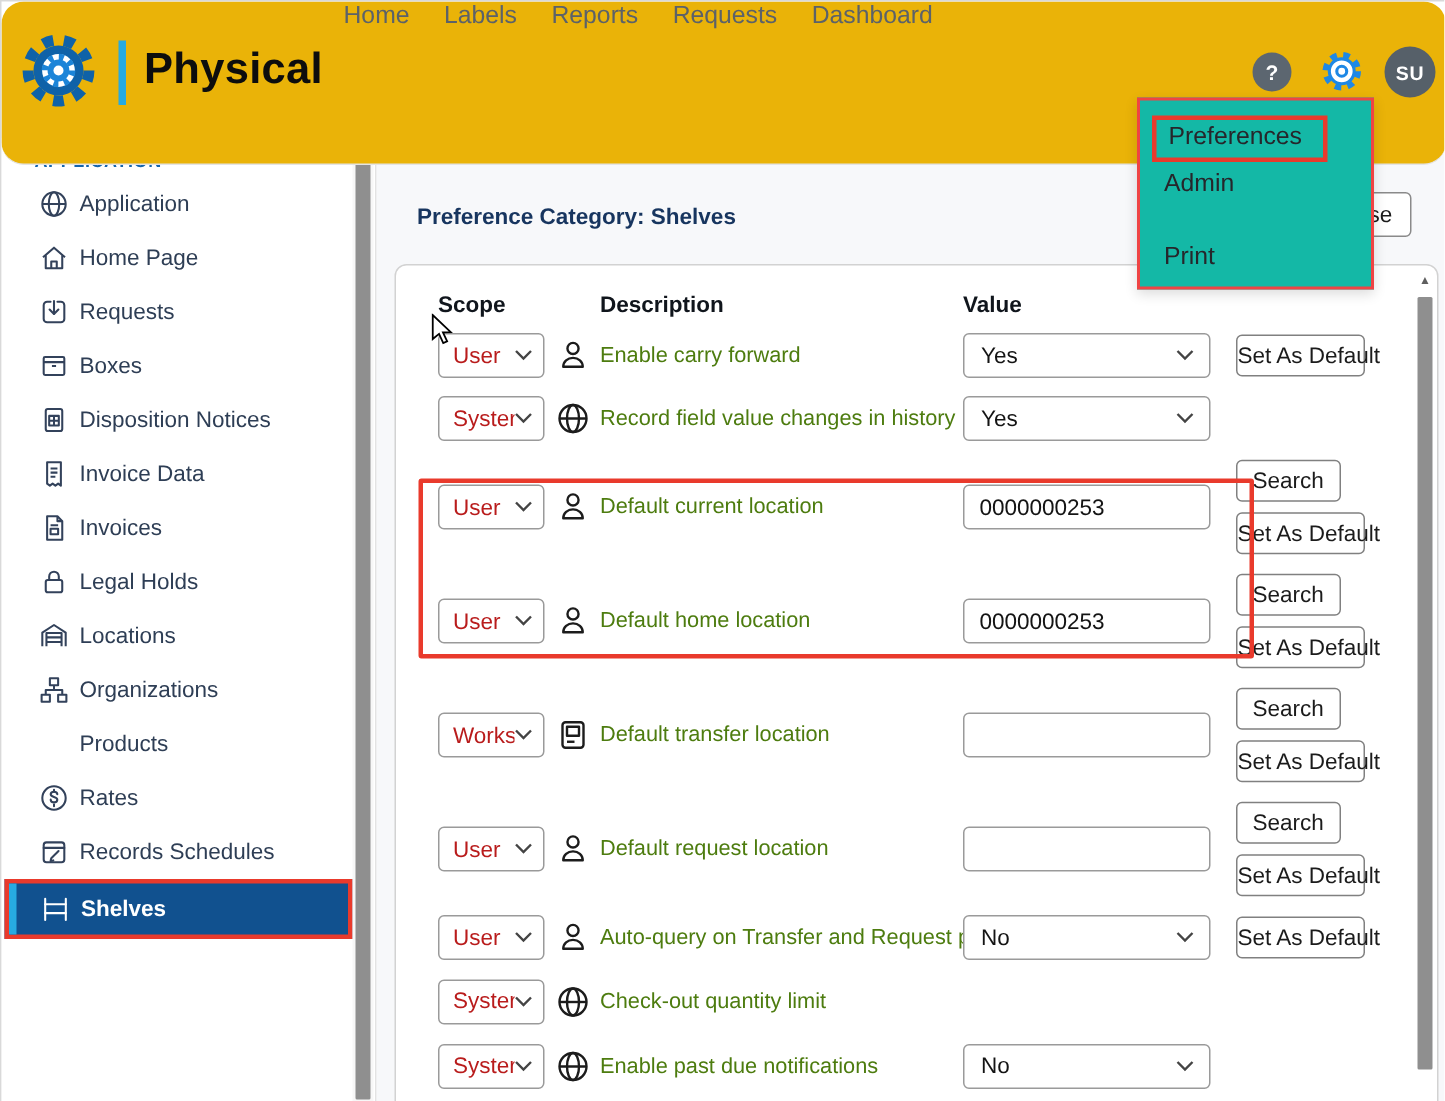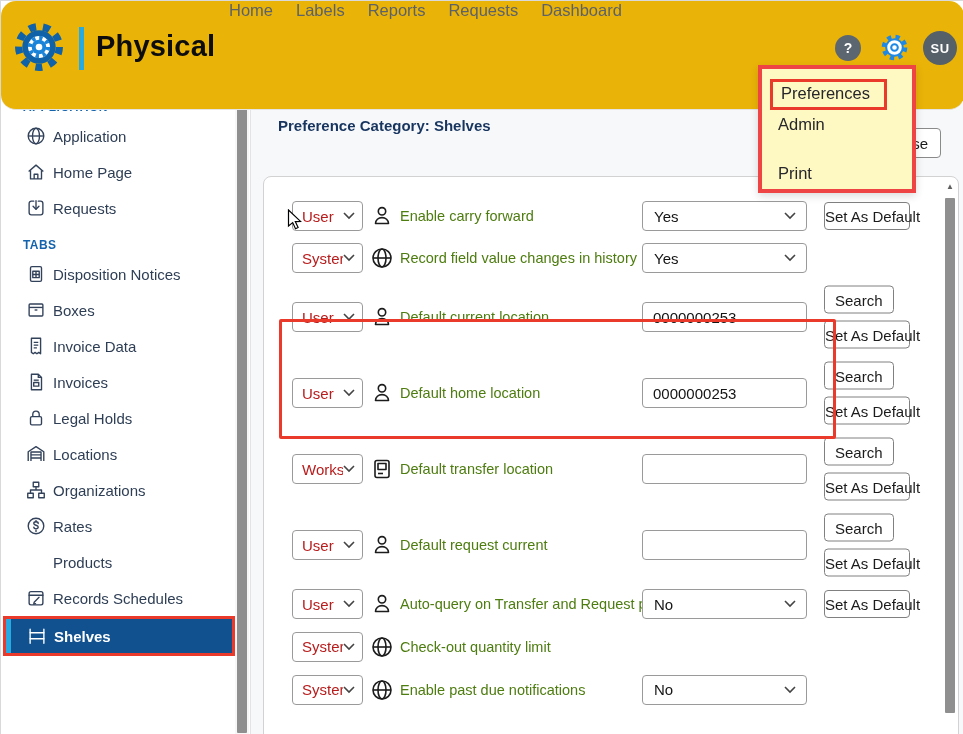--- a/index.html
+++ b/index.html
@@ -38,21 +38,21 @@
                         background:#11518f; }
   .side-item.selected .accent-bar { position:absolute; left:0; top:0; bottom:0; width:5px; background:#27aae1; }
   .side-item.selected .sicon { left:20px; color:#fff; }
   .side-item.selected .slabel { left:48px; color:#fff; font-weight:600; }
   .side-scrollbar { position:absolute; left:234px; top:0; bottom:0; width:14px; background:#f7f7f7; }
   .side-scrollbar .arrow { position:absolute; top:2px; left:0; width:14px; text-align:center; font-size:8px; color:#5f5f5f; }
   .side-scrollbar .thumb { position:absolute; left:2px; top:13px; bottom:2px; width:10px; background:#8f8f8f; border-radius:1px; }
 
   
   .main { position:absolute; left:250px; top:91px; width:713px; height:643px; background:#f7f8fa; }
-  .page-title { position:absolute; left:27px; top:25px; font-size:15px; font-weight:700; color:#17355f; white-space:nowrap; }
+  .page-title { position:absolute; left:27px; top:44px; font-size:15px; font-weight:700; color:#17355f; white-space:nowrap; }
   .close-btn { position:absolute; left:626px; top:36px; width:64px; height:30px; background:#fff;
                border:1px solid #8a8a8a; border-radius:4px; font-size:15px; color:#1b1b1b;
                font-family:"Liberation Sans", sans-serif; z-index:5; }
   .panel { position:absolute; left:12px; top:84px; width:696px; height:640px; background:#fff;
            border:1px solid #d2d2d2; border-radius:8px; }
   .rows-wrap { position:absolute; left:28px; top:18px; width:645px; }
   .col-head { position:relative; height:21px; }
   .col-head span { position:absolute; top:0; font-size:15px; font-weight:700; color:#10151c; }
   .ch-scope { left:0; } .ch-desc { left:108px; } .ch-value { left:350px; }
   .prow { position:relative; }
@@ -75,22 +75,22 @@
   .btncol { position:absolute; left:532px; top:50%; transform:translateY(-50%); display:flex;
             flex-direction:column; gap:7px; align-items:flex-start; }
   .btn { height:28px; background:#fff; border:1px solid #808080; border-radius:4px; font-size:15px;
          color:#1b1b1b; padding:0 10px; font-family:"Liberation Sans", sans-serif; white-space:nowrap; }
   .btn.wide { width:86px; padding:0; }
   .panel-scrollbar { position:absolute; right:2px; top:3px; bottom:0; width:12px; }
   .panel-scrollbar .arrow { position:absolute; top:2px; left:0; width:12px; text-align:center; font-size:8px; color:#5f5f5f; }
   .panel-scrollbar .thumb { position:absolute; left:1px; top:18px; width:10px; height:515px; background:#8f8f8f; border-radius:1px; }
 
   
-  .menu { position:absolute; left:757px; top:64px; width:158px; height:128px; background:#fef9c3;
-          border:4px solid #ef4444; box-shadow:0 3px 8px rgba(0,0,0,.14); z-index:50; }
+  .menu { position:absolute; left:757px; top:64px; width:158px; height:128px; background:#14b8a6;
+          border:2px solid #ef4444; box-shadow:0 3px 8px rgba(0,0,0,.14); z-index:50; }
   .menu-item { font-size:16.5px; color:#26262b; cursor:pointer; }
   .annot-pref { border:3px solid #e93a2c; margin:10px 0 0 8px; padding:2px 14px 4px 8px; width:max-content; }
   .mi-admin { margin:4px 0 0 16px; height:20px; line-height:20px; }
   .mi-print { margin:29px 0 0 16px; height:20px; line-height:20px; }
 
   
   .annot-rows { position:absolute; left:15px; top:142px; width:557px; height:120px;
                 border:3px solid #e93a2c; border-radius:2px; z-index:40; pointer-events:none; }
   .cursor { position:absolute; left:286px; top:208px; z-index:70; pointer-events:none; }
 </style>
@@ -153,41 +153,40 @@
       <span class="sicon">
         <svg viewBox="0 0 24 24" fill="none" stroke="currentColor" stroke-width="1.5" stroke-linecap="round" stroke-linejoin="round">
             <path d="M9.5 4.5 H7 a2.5 2.5 0 0 0 -2.5 2.5 V17 a2.5 2.5 0 0 0 2.5 2.5 H17 a2.5 2.5 0 0 0 2.5 -2.5 V7 a2.5 2.5 0 0 0 -2.5 -2.5 H14.5"></path>
             <path d="M12 4 V13.2"></path>
             <path d="M8.8 10.2 L12 13.4 L15.2 10.2"></path>
           </svg>
       </span>
       <span class="slabel">Requests</span>
     </div>
 
-    <div class="section-title tabs">TABS</div>
-
+
+    <div class="side-item">
+      <span class="sicon">
+        <svg viewBox="0 0 24 24" fill="none" stroke="currentColor" stroke-width="1.5" stroke-linejoin="round">
+            <rect x="4.5" y="5.5" width="15" height="13" rx="1"></rect>
+            <path d="M4.5 9.2 H19.5"></path>
+            <path d="M10.5 12 H13.5"></path>
+          </svg>
+      </span>
+      <span class="slabel">Boxes</span>
+    </div>
     <div class="side-item">
       <span class="sicon">
         <svg viewBox="0 0 24 24" fill="none" stroke="currentColor" stroke-width="1.5" stroke-linejoin="round">
             <rect x="6" y="4" width="12" height="16" rx="1.5"></rect>
             <rect x="8.5" y="9" width="7" height="7"></rect>
             <path d="M8.5 12.5 H15.5 M12 9 V16"></path>
           </svg>
       </span>
       <span class="slabel">Disposition Notices</span>
-    </div>
-    <div class="side-item">
-      <span class="sicon">
-        <svg viewBox="0 0 24 24" fill="none" stroke="currentColor" stroke-width="1.5" stroke-linejoin="round">
-            <rect x="4.5" y="5.5" width="15" height="13" rx="1"></rect>
-            <path d="M4.5 9.2 H19.5"></path>
-            <path d="M10.5 12 H13.5"></path>
-          </svg>
-      </span>
-      <span class="slabel">Boxes</span>
     </div>
     <div class="side-item">
       <span class="sicon">
         <svg viewBox="0 0 24 24" fill="none" stroke="currentColor" stroke-width="1.5" stroke-linejoin="round">
             <path d="M7 3.5 H17 V20.5 L15 19 L13 20.5 L11 19 L9 20.5 L7 19 Z"></path>
             <path d="M9.5 8 H14.5 M9.5 11 H14.5 M9.5 14 H13"></path>
           </svg>
       </span>
       <span class="slabel">Invoice Data</span>
     </div>
@@ -226,33 +225,33 @@
         <svg viewBox="0 0 24 24" fill="none" stroke="currentColor" stroke-width="1.5" stroke-linejoin="round">
             <rect x="9" y="3.5" width="6" height="5"></rect>
             <rect x="3" y="15.5" width="6" height="5"></rect>
             <rect x="15" y="15.5" width="6" height="5"></rect>
             <path d="M12 8.5 V12 M6 15.5 V12 H18 V15.5"></path>
           </svg>
       </span>
       <span class="slabel">Organizations</span>
     </div>
     <div class="side-item">
+      <span class="slabel">Products</span>
+    </div>
+    <div class="side-item">
       <span class="sicon">
         <svg viewBox="0 0 24 24" fill="none" stroke="currentColor" stroke-width="1.5" stroke-linecap="round">
             <circle cx="12" cy="12" r="8.5"></circle>
             <path d="M14.4 9.3 c0-1.1-1.1-1.9-2.4-1.9 s-2.4 .8-2.4 1.9 c0 2.5 4.8 1.3 4.8 3.9 c0 1.1-1.1 1.9-2.4 1.9 s-2.4-.8-2.4-1.9"></path>
             <path d="M12 6 V7.4 M12 16.6 V18"></path>
           </svg>
       </span>
       <span class="slabel">Rates</span>
     </div>
     <div class="side-item">
-      <span class="slabel">Products</span>
-    </div>
-    <div class="side-item">
       <span class="sicon">
         <svg viewBox="0 0 24 24" fill="none" stroke="currentColor" stroke-width="1.5" stroke-linecap="round" stroke-linejoin="round">
             <rect x="4.5" y="5" width="15" height="14.5" rx="2"></rect>
             <path d="M4.5 9 H19.5"></path>
             <path d="M10 16.6 L15.3 11.3 M10 16.6 l-.5 2 2-.5"></path>
           </svg>
       </span>
       <span class="slabel">Records Schedules</span>
     </div>
     <div class="side-item selected">
@@ -272,20 +271,25 @@
     </div>
   </div>
 
   <div class="main">
     <div class="page-title">Preference Category: Shelves</div>
     <button class="close-btn">Close</button>
 
     <div class="panel">
       <div class="rows-wrap">
 
+        <div class="col-head">
+          <span class="ch-scope">Scope</span>
+          <span class="ch-desc">Description</span>
+          <span class="ch-value">Value</span>
+        </div>
 
         <div class="prow h42">
           <div class="selectbox">
             <span class="stext">User</span>
             <svg class="chev" width="12" height="8" viewBox="0 0 12 8">
                 <path d="M1 1 L6 6 L11 1" stroke="#444" stroke-width="1.6" fill="none"></path>
               </svg>
           </div>
           <span class="dicon">
               <svg viewBox="0 0 24 24" fill="none" stroke="currentColor" stroke-width="1.6" stroke-linejoin="round">
@@ -398,21 +402,21 @@
             <svg class="chev" width="12" height="8" viewBox="0 0 12 8">
                 <path d="M1 1 L6 6 L11 1" stroke="#444" stroke-width="1.6" fill="none"></path>
               </svg>
           </div>
           <span class="dicon">
               <svg viewBox="0 0 24 24" fill="none" stroke="currentColor" stroke-width="1.6" stroke-linejoin="round">
                 <circle cx="12" cy="7.3" r="3.7"></circle>
                 <path d="M5.5 19.5 c0-3.5 2.9-5.9 6.5-5.9 s6.5 2.4 6.5 5.9 Z"></path>
               </svg>
             </span>
-          <span class="desc">Default request current</span>
+          <span class="desc">Default request location</span>
           <input class="val-input" value="" style="">
           <div class="btncol">
             <button class="btn">Search</button>
             <button class="btn wide">Set As Default</button>
           </div>
         </div>
 
         <div class="prow h42">
           <div class="selectbox">
             <span class="stext">User</span>

